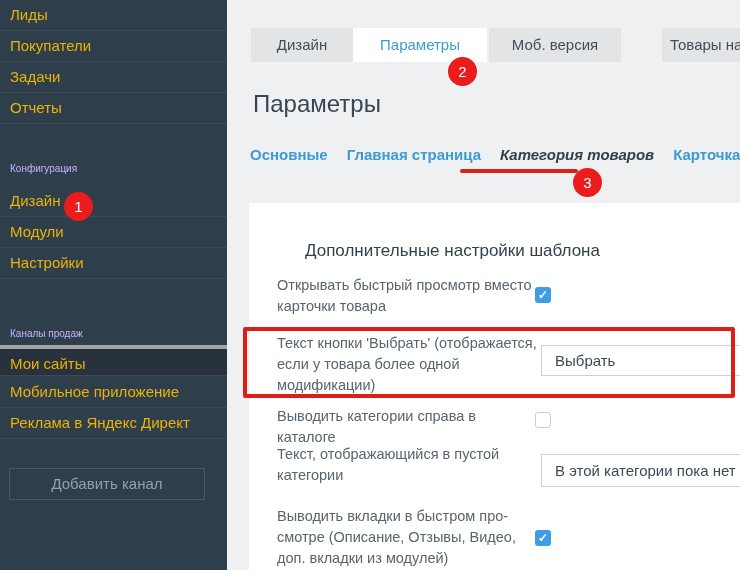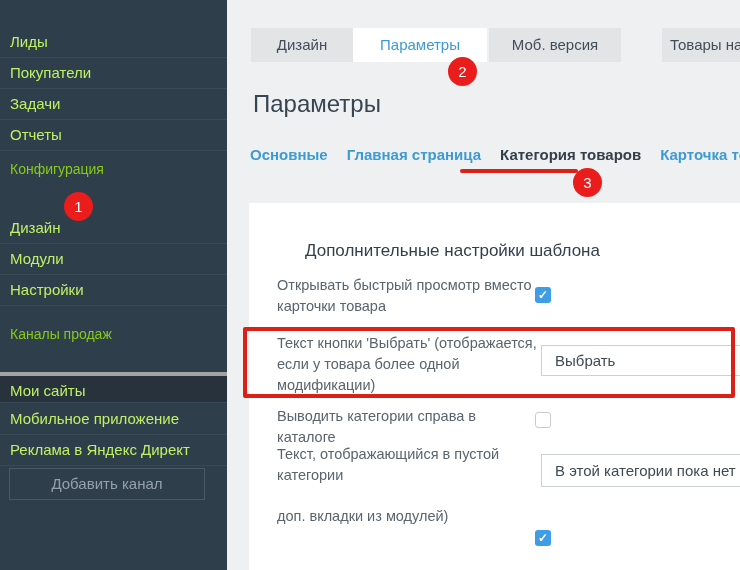--- a/index.html
+++ b/index.html
@@ -3,37 +3,37 @@
 <meta charset="utf-8">
 <style>
   * { margin:0; padding:0; box-sizing:border-box; }
   html,body { width:740px; height:570px; }
   body { font-family:"Liberation Sans", sans-serif; }
   .screen { position:relative; width:740px; height:570px; background:#eff0f1; overflow:hidden; }
 
   
   .sidebar { position:absolute; left:0; top:0; width:227px; height:570px; background:#2f3e4b; }
   .sb-item { position:absolute; left:0; width:227px; height:31px; line-height:30px; padding-left:10px;
-             color:#bef264; font-size:15px; border-bottom:1px solid #3b4956; cursor:pointer;margin-top:27px; }
+             color:#eab308; font-size:15px; border-bottom:1px solid #3b4956; cursor:pointer; }
   .sb-item.active { background:#27323d; border-top:4px solid #a3a3a3; }
-  .sb-label { position:absolute; left:10px; color:#84cc16; font-size:14px; line-height:20px; }
+  .sb-label { position:absolute; left:10px; color:#c4b5fd; font-size:10px; line-height:20px; }
   .sb-button { position:absolute; left:9px; width:196px; height:32px; border:1px solid #4b5966; border-radius:0;
                color:#94a1ac; font-size:15px; text-align:center; line-height:30px; cursor:pointer; background:transparent; }
 
   
   .tab { position:absolute; top:28px; height:34px; background:#e3e4e5; color:#414e59; font-size:15px;
          text-align:center; line-height:34px; cursor:pointer; white-space:nowrap; }
   .tab.active { background:#ffffff; color:#3d9bd3; }
   .tab.clipped { text-align:left; padding-left:8px;margin-left:36px; }
 
   
   .page-title { position:absolute; left:253px; top:90px; font-size:24px; color:#364551; font-weight:400; }
   .subtabs { position:absolute; left:250px; top:146px; display:flex; gap:19px; font-size:15px; font-weight:700; }
   .subtab { color:#3d9bd3; cursor:pointer; white-space:nowrap; }
-  .subtab.active { color:#333f49; }
+  .subtab.active { color:#333f49;font-style:italic; }
 
   
   .panel { position:absolute; left:249px; top:203px; width:491px; height:367px; background:#ffffff; }
   .section-title { position:absolute; left:269px; top:241px; font-size:17px; font-weight:400; color:#333f49;margin-left:36px; }
   .row-label { position:absolute; left:277px; font-size:14.5px; line-height:21px; color:#59646d; }
   .checkbox { position:absolute; width:16px; height:16px; border-radius:3px; cursor:pointer;
               background:#ffffff; border:1px solid #c8cdd1; }
   .checkbox.checked { background:#3e9de4; border:none; color:#fff; font-size:12px; font-weight:700;
                       text-align:center; line-height:16px; }
   .text-input { position:absolute; height:31px; width:205px; border:1px solid #ccd1d5; background:#fff;
@@ -117,17 +117,19 @@
   </div>
   <div class="checkbox" style="left:535px; top:412px;"></div>
 
   <div class="row-label" style="top:444px">
     <div>Текст, отображающийся в пустой</div>
     <div>категории</div>
   </div>
   <input class="text-input" style="left: 541px; top: 454px; height: 33px;" type="text" value="В этой категории пока нет">
 
   <div class="row-label" style="top:506px">
+    <div>Выводить вкладки в быстром про-</div>
+    <div>смотре (Описание, Отзывы, Видео,</div>
     <div>доп. вкладки из модулей)</div>
   </div>
   <div class="checkbox checked" style="left:535px; top:530px;">✓</div>
 
 </div>
 
 </body></html>

